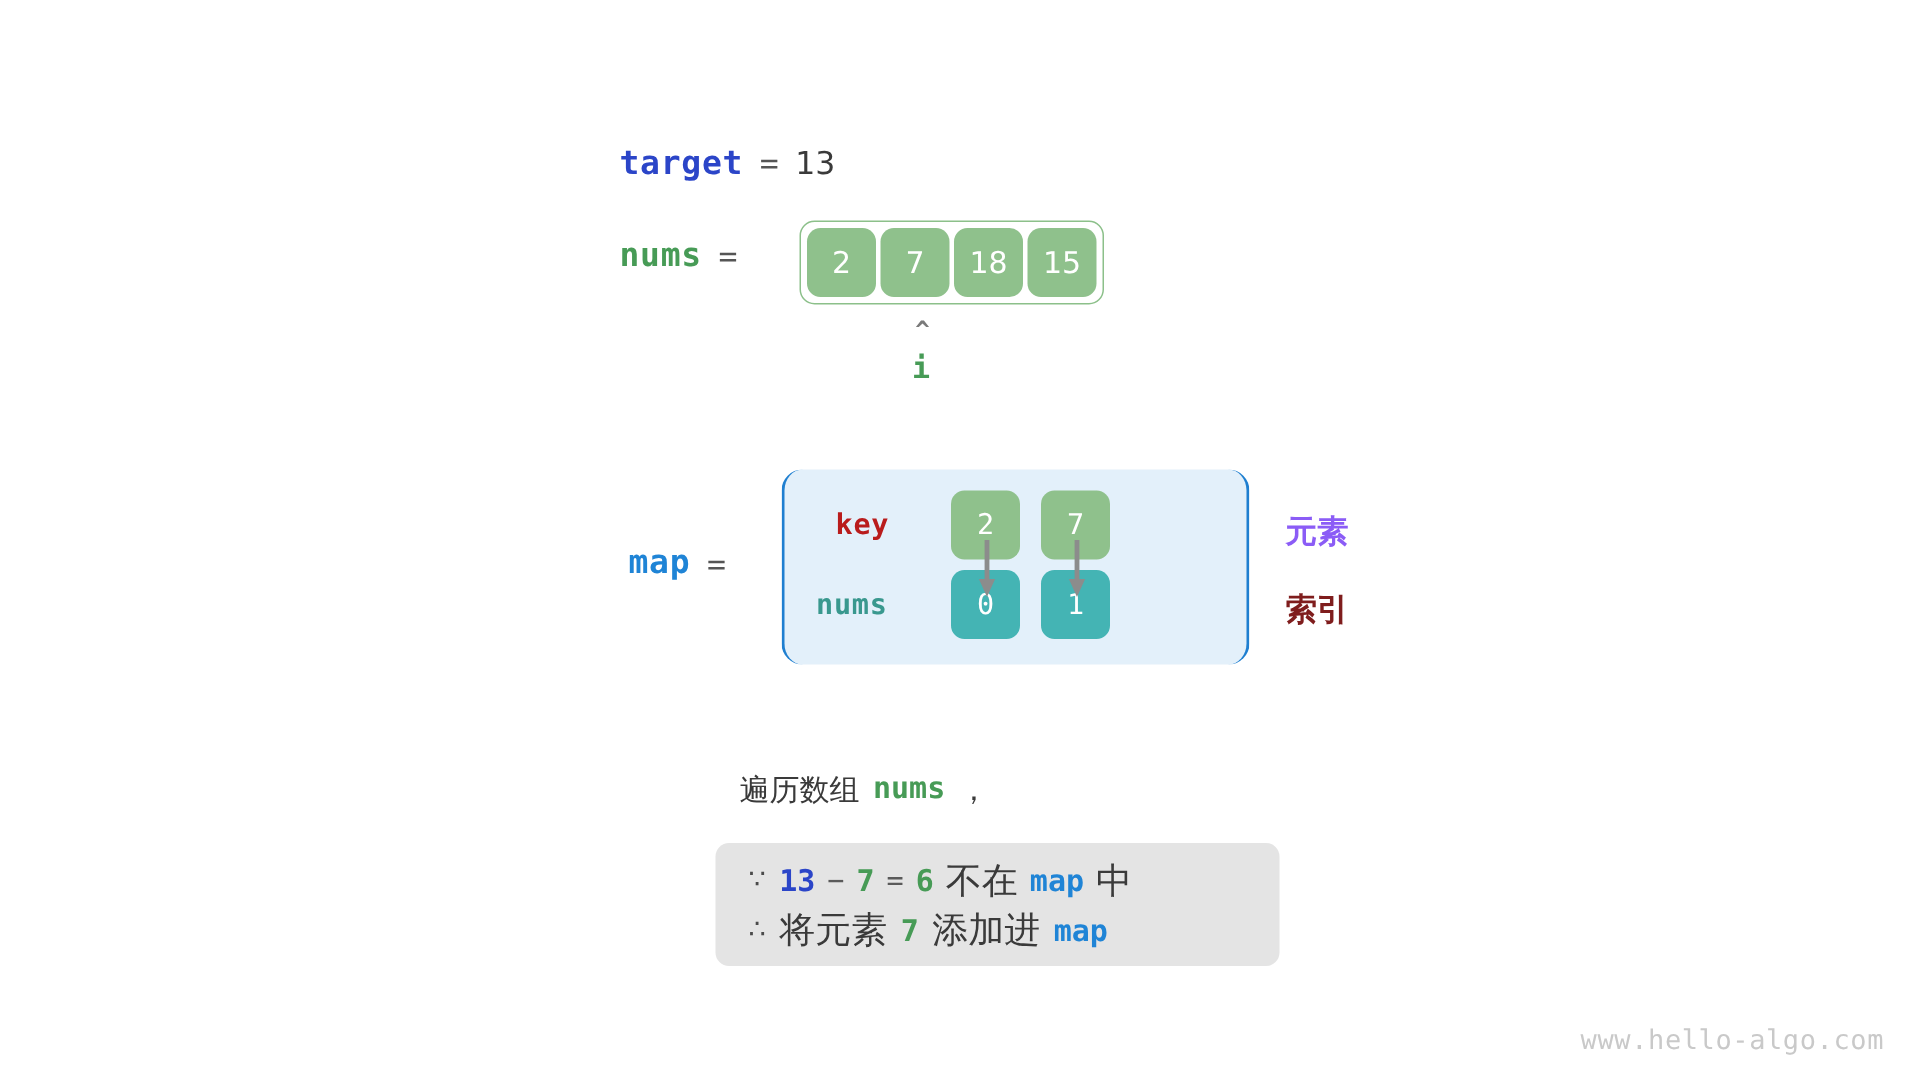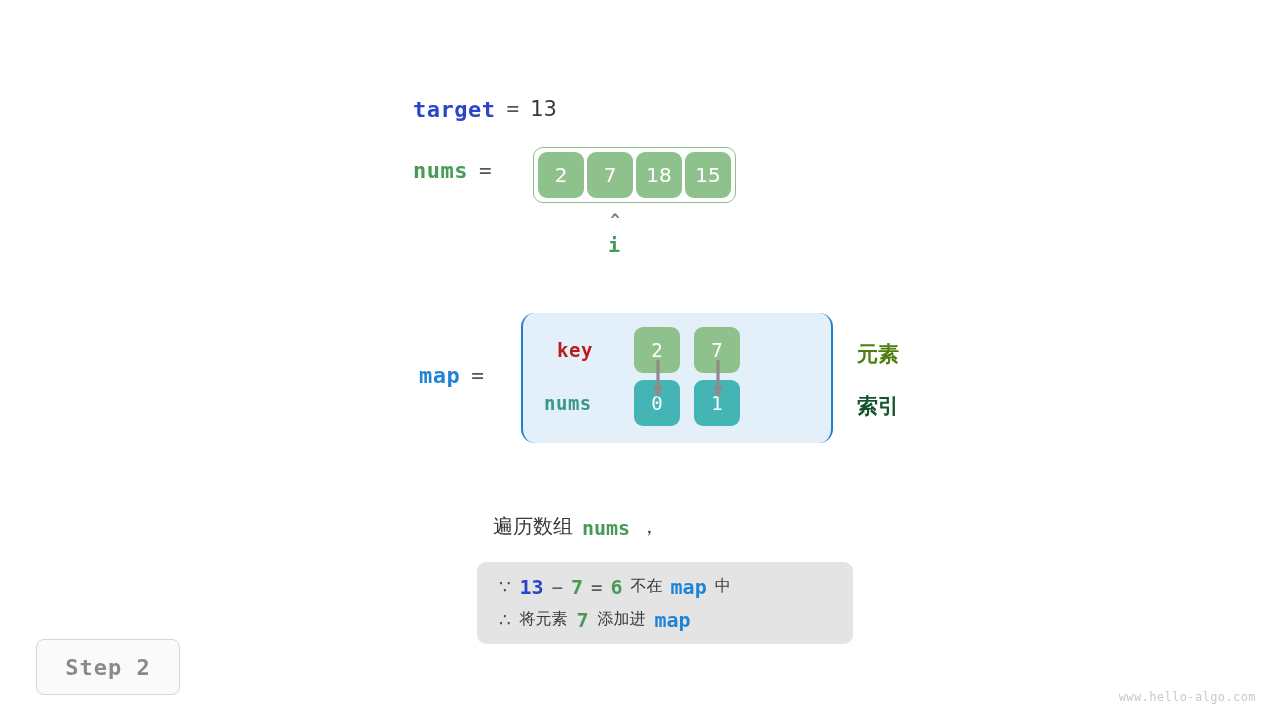--- a/index.html
+++ b/index.html
@@ -186,34 +186,34 @@
     height: 40px;
     pointer-events: none;
   }
 
   .side-label {
     position: absolute;
     font-family: "DejaVu Sans", sans-serif;
     font-weight: bold;
     font-size: 21px;
   }
-  #side-label-element { left: 857px; top: 340px; color: #4d7c0f; }
-  #side-label-index   { left: 857px; top: 392px; color: #14532d; }
+  #side-label-element { left: 857px; top: 340px; color: #8b5cf6; }
+  #side-label-index   { left: 857px; top: 392px; color: #7f1d1d; }
 
   
   #caption-line {
     position: absolute;
     left: 493px;
     top: 513px;
     font-family: "DejaVu Sans", sans-serif;
     font-size: 20px;
     color: #3a3a3a;
     white-space: pre;
     display: flex;
-    align-items: flex-end;
+    align-items: flex-start;
   }
   #caption-line .code {
     font-family: "DejaVu Sans Mono", monospace;
     font-weight: bold;
     font-size: 20px;
     color: #479b56;
   }
 
   #note-box {
     position: absolute;
@@ -257,21 +257,21 @@
     font-family: "DejaVu Sans Mono", monospace;
     font-size: 19px;
     color: #5a5a5a;
   }
   .note-line .code-blue {
     font-family: "DejaVu Sans Mono", monospace;
     font-weight: bold;
     font-size: 20px;
     color: #1f84d6;
   }
-  .note-line .cjk { font-family: "DejaVu Sans", sans-serif; font-size: 16px; }
+  .note-line .cjk { font-family: "DejaVu Sans", sans-serif; font-size: 24px; }
 
   
   #step-badge {
     position: absolute;
     left: 36px;
     top: 639px;
     width: 144px;
     height: 56px;
     border: 1.4px solid #d6d6d6;
     border-radius: 8px;
@@ -286,21 +286,21 @@
     letter-spacing: 1px;
     box-sizing: border-box;
   }
 
   
   #watermark {
     position: absolute;
     right: 24px;
     bottom: 16px;
     font-family: "DejaVu Sans Mono", monospace;
-    font-size: 12px;
+    font-size: 18px;
     color: #c9c9c9;
     letter-spacing: 0.4px;
   }
 </style>
 </head>
 <body>
 
 <div class="canvas">
 
   <div id="target-row">
@@ -373,17 +373,16 @@
     </div>
     <div class="note-line">
       <span class="sym">∴</span>
       <span class="cjk">将元素</span>
       <span class="num-green" style="margin-left:9px;">7</span>
       <span class="cjk" style="margin-left:9px;">添加进</span>
       <span class="code-blue" style="margin-left:9px;">map</span>
     </div>
   </div>
 
-  <div id="step-badge">Step 2</div>
 
   <div id="watermark">www.hello-algo.com</div>
 
 </div>
 
 </body></html>

